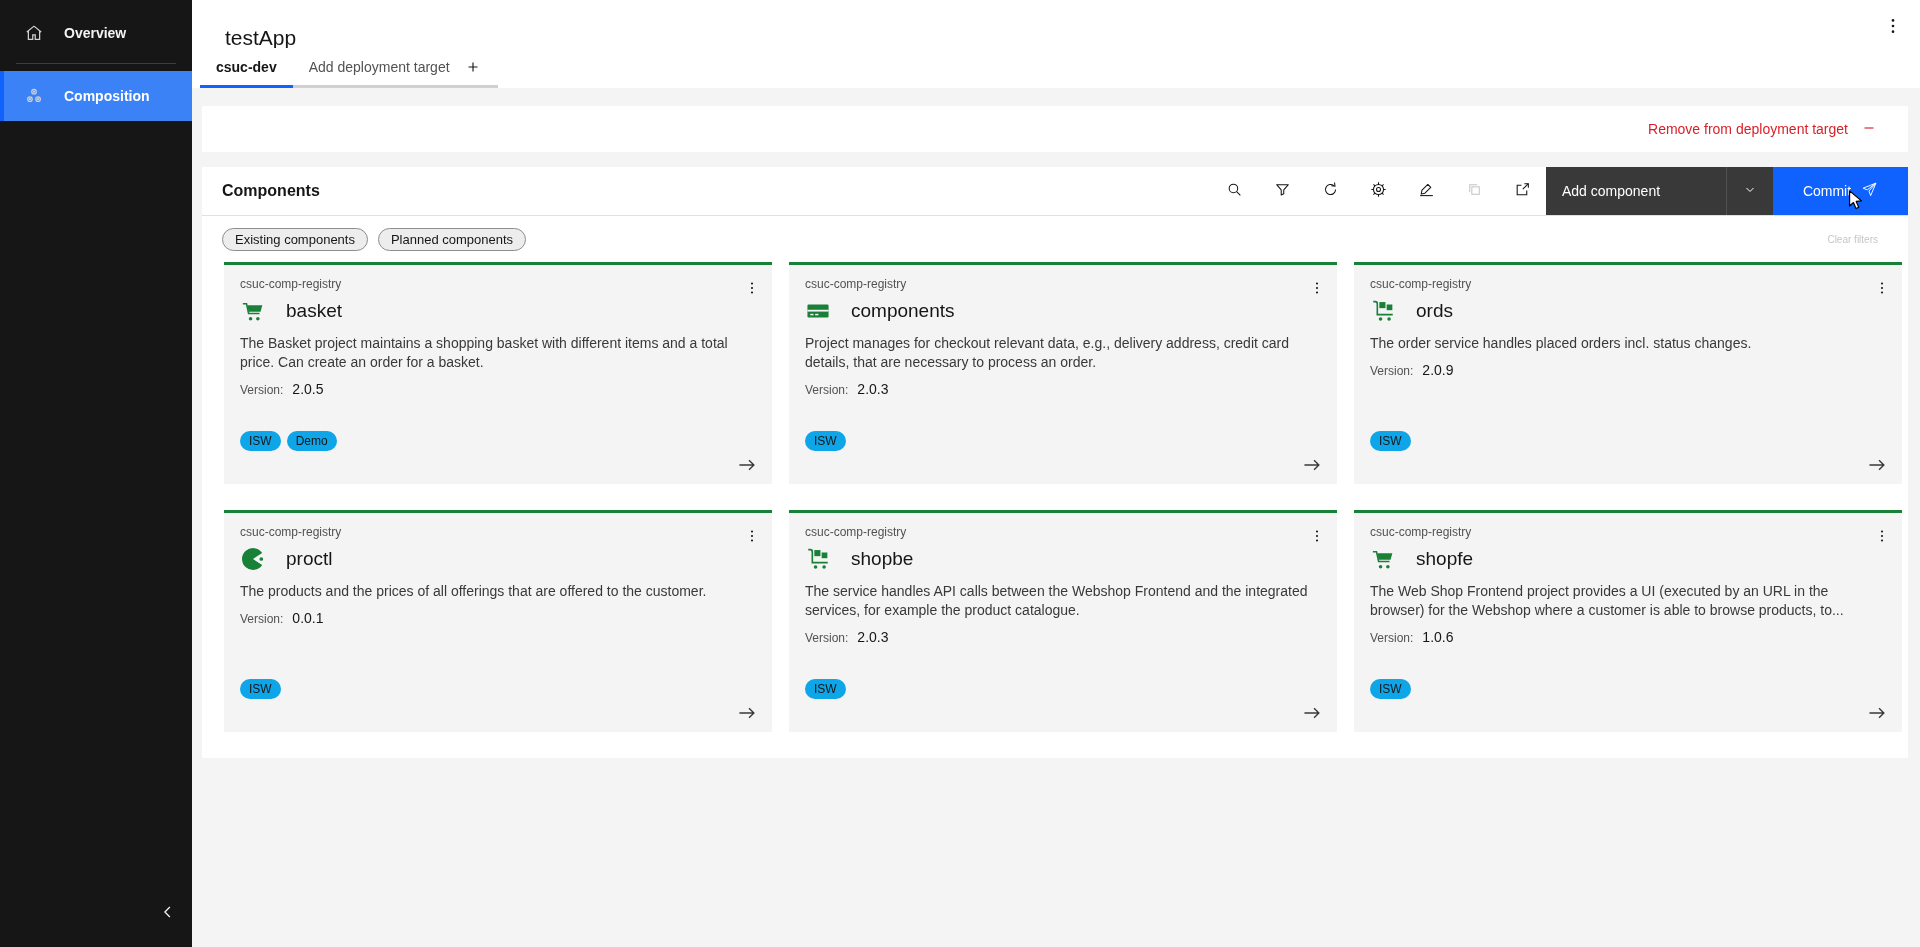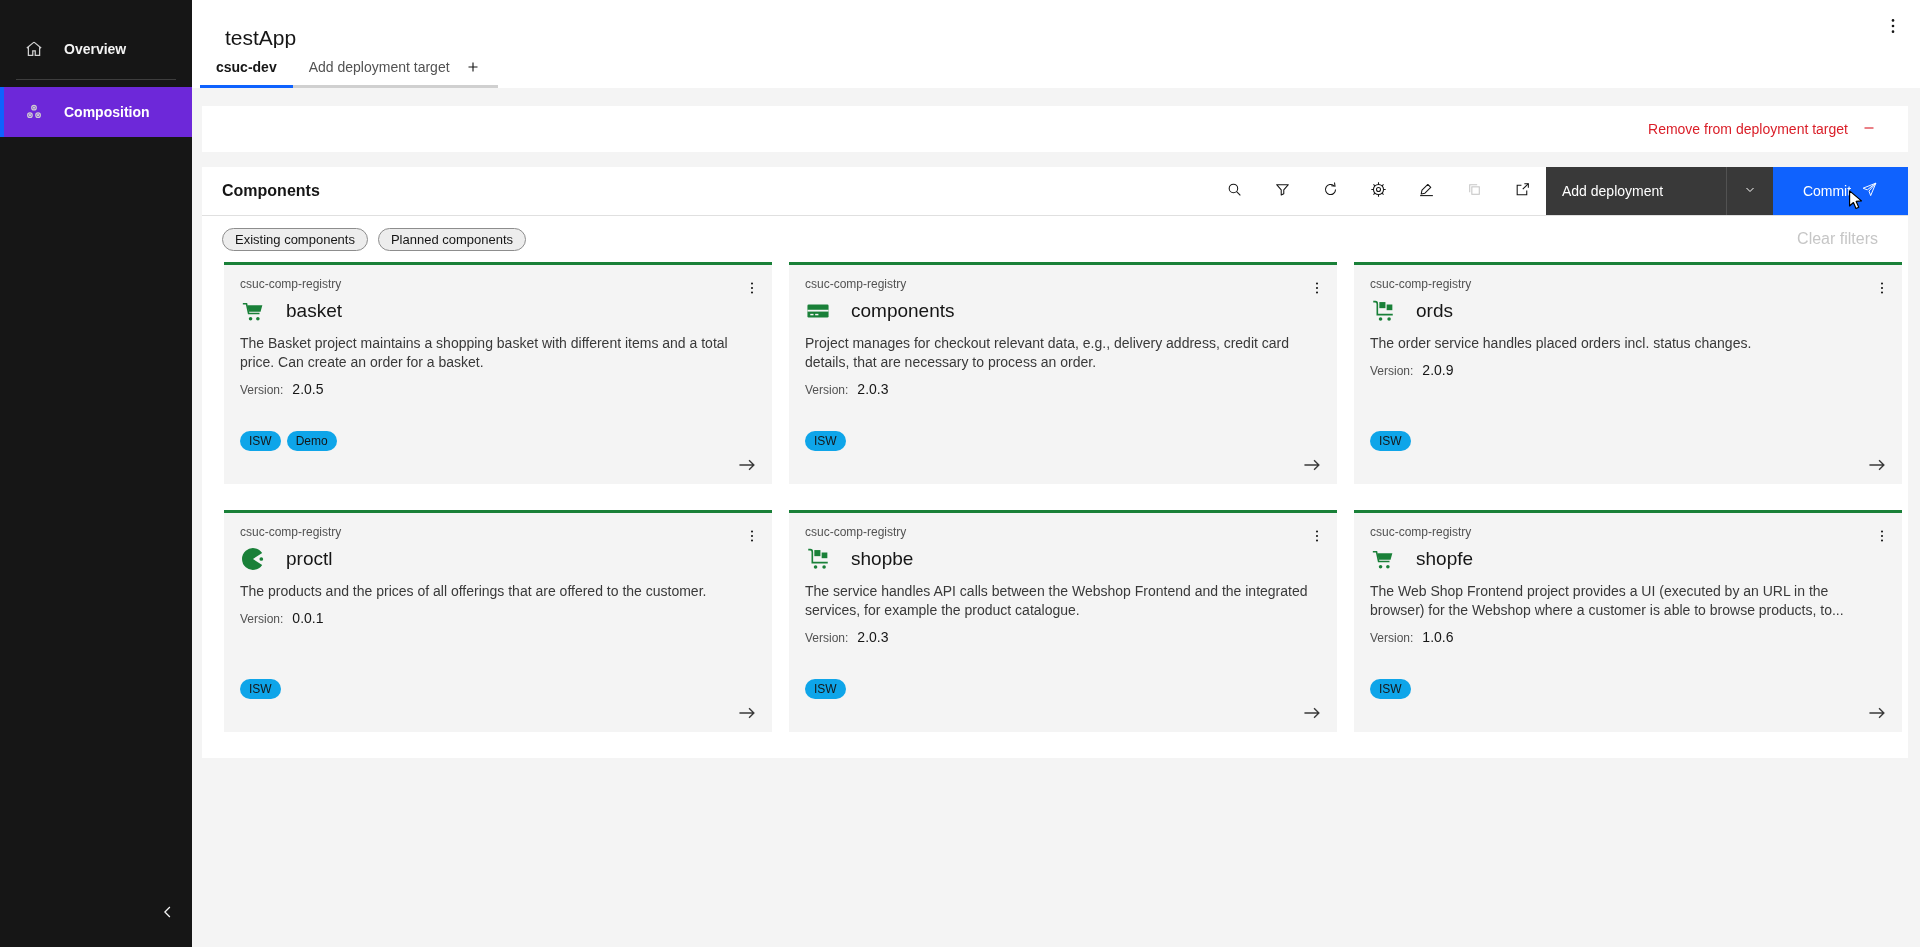--- a/index.html
+++ b/index.html
@@ -1,25 +1,25 @@
 <!DOCTYPE html>
 <html><head>
 <meta charset="utf-8">
 <style>
   html,body{margin:0;padding:0;background:#f4f4f4;font-family:"Liberation Sans",sans-serif;color:#161616;}
   .stage{position:relative;width:1920px;height:947px;overflow:hidden;background:#f4f4f4;}
 
   
   .sidebar{position:absolute;left:0;top:0;width:192px;height:947px;background:#161616;z-index:5;}
-  .side-nav{padding-top:24px;}
+  .side-nav{padding-top:8px;}
   .side-item{display:flex;align-items:center;gap:20px;height:50px;padding-left:20px;color:#f4f4f4;
              font-size:14px;font-weight:600;border-left:4px solid transparent;cursor:pointer;box-sizing:border-box;}
   .side-item .side-icon{width:20px;height:20px;color:#d0d0d0;display:inline-flex;}
   .side-item .side-icon svg{width:20px;height:20px;}
-  .side-item.selected{background:#6d28d9;border-left-color:#0f62fe;color:#ffffff;}
+  .side-item.selected{background:#3b82f6;border-left-color:#0f62fe;color:#ffffff;}
   .side-divider{height:1px;background:#3d3d3d;margin:5px 16px 7px 16px;}
   .collapse-btn{position:absolute;bottom:18px;right:8px;width:32px;height:32px;display:flex;align-items:center;
                 justify-content:center;color:#f4f4f4;background:none;border:none;cursor:pointer;}
   .collapse-btn svg{width:20px;height:20px;}
 
   
   .header{position:absolute;left:192px;top:0;width:1728px;height:88px;background:#ffffff;}
   .page-title{position:absolute;left:33px;top:12px;font-size:21px;font-weight:400;color:#161616;}
   .header-kebab{position:absolute;right:14px;top:14px;width:26px;height:26px;display:flex;align-items:center;
                 justify-content:center;color:#161616;background:none;border:none;cursor:pointer;}
@@ -50,21 +50,21 @@
   .btn-chevron{width:47px;background:#393939;border:none;border-left:1px solid #525252;color:#ffffff;
                display:flex;align-items:center;justify-content:center;cursor:pointer;}
   .btn-chevron svg{width:16px;height:16px;}
   .btn-commit{width:135px;background:#0f62fe;color:#ffffff;font-size:14px;display:flex;align-items:center;
               justify-content:center;gap:10px;border:none;cursor:pointer;font-family:inherit;}
   .btn-commit svg{width:17px;height:17px;}
 
   .filter-row{display:flex;align-items:center;height:46px;padding:0 24px 0 20px;}
   .chip{border:1px solid #8d8d8d;background:#ededed;border-radius:12px;padding:3px 12px;font-size:13px;
         color:#161616;margin-right:10px;cursor:pointer;white-space:nowrap;}
-  .clear-filters{margin-left:auto;color:#c6c6c6;font-size:16px;cursor:default;background:none;border:none;font-family:inherit;}
+  .clear-filters{margin-left:auto;color:#c6c6c6;font-size:10px;cursor:default;background:none;border:none;font-family:inherit;}
 
   
   .cards{position:absolute;left:22px;top:95px;right:6px;display:grid;grid-template-columns:repeat(3,1fr);
          column-gap:17px;row-gap:26px;}
   .card{position:relative;height:222px;background:#f4f4f4;border-top:3px solid #198038;box-sizing:border-box;
         padding:12px 16px;cursor:pointer;}
   .registry{font-size:12px;color:#525252;display:block;}
   .kebab-btn{position:absolute;top:10px;right:6px;width:28px;height:28px;display:flex;align-items:center;
              justify-content:center;color:#161616;background:none;border:none;cursor:pointer;}
   .kebab-btn svg{width:16px;height:16px;}
@@ -193,21 +193,21 @@
               </svg></span>
   </button>
           <button class="icon-btn">
     <span class="icon-slot"><svg viewBox="0 0 32 32" fill="none" stroke="currentColor" stroke-width="2">
                 <path d="M14 8 H6 v18 h18 v-8"></path>
                 <path d="M19.5 5 h7.5 v7.5"></path>
                 <path d="M27 5 L16.5 15.5"></path>
               </svg></span>
   </button>
         </span>
-      <button class="btn-dark">Add deployment</button>
+      <button class="btn-dark">Add component</button>
       <button class="btn-chevron">
         <span class="icon-slot"><svg viewBox="0 0 32 32" fill="none" stroke="currentColor" stroke-width="2">
               <path d="M9 12 l7 7 7-7"></path>
             </svg></span>
       </button>
       <button class="btn-commit">
         <span>Commit</span>
         <span class="icon-slot"><svg viewBox="0 0 32 32" fill="none" stroke="currentColor" stroke-width="1.8" stroke-linejoin="round">
               <path d="M28 4 L4 13.5 l7.8 3.2 L28 4 15 19 l3.2 8.5 z"></path>
             </svg></span>

